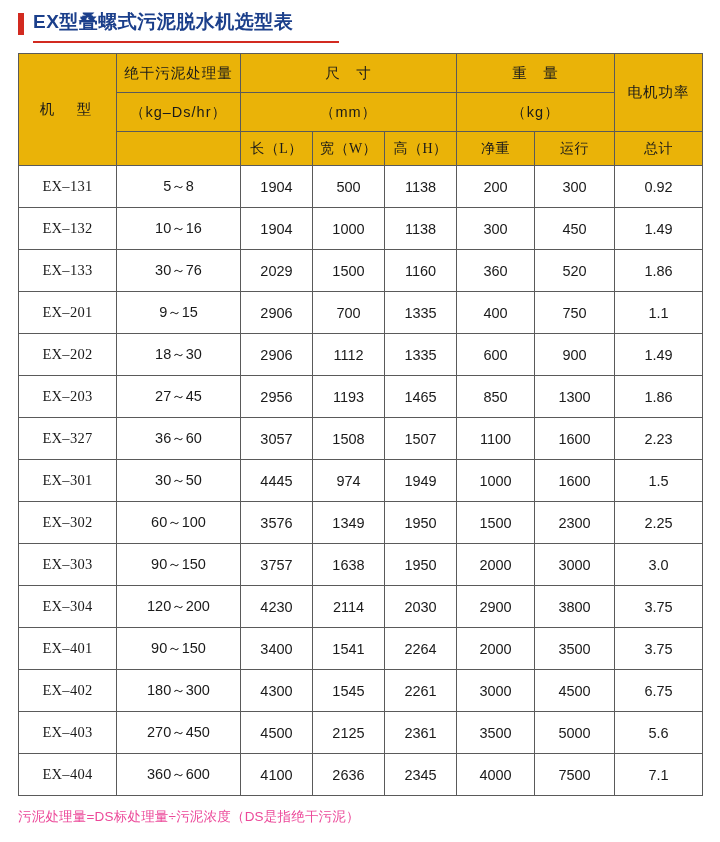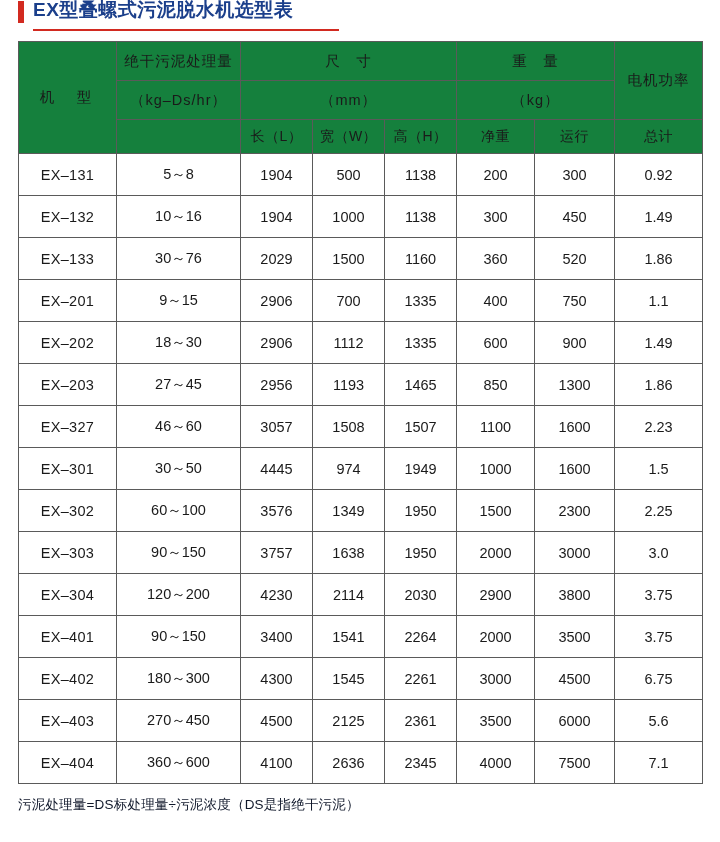--- a/index.html
+++ b/index.html
@@ -18,20 +18,21 @@
     position: relative;
     width: 720px;
     height: 842px;
     box-sizing: border-box;
     padding: 0 18px;
   }
   
   .title-wrap {
     display: flex;
     align-items: center;
+    padding-top: 12px;
     padding-bottom: 6px;
     text-align: center;
   }
   .title-bar {
     width: 6px;
     height: 22px;
     background: #d22a20;
     margin-right: 9px;
     flex: 0 0 auto;
   }
@@ -59,55 +60,57 @@
   }
   table.spec th, table.spec td {
     border: 1px solid #5a5a5a;
     text-align: center;
     vertical-align: middle;
     padding: 0;
     font-weight: normal;
     color: #1a1a1a;
   }
   thead th {
-    background: #15803d;
+    background: #eab308;
     height: 38px;
     font-size: 14.5px;
     letter-spacing: 1px;
   }
   thead th.model-cell {
     letter-spacing: 4px;
     margin-left: 11px;
   }
   thead th.sub {
     height: 33px;
     font-size: 14px;
     letter-spacing: 0.5px;
+    font-family: Liberation Serif, serif;
   }
   tbody td {
     height: 41px;
     font-size: 14.5px;
     background: #ffffff;
   }
   tbody td.model {
     letter-spacing: 0.3px;
+    font-family: Liberation Serif, serif;
   }
   
   col.c-model   { width: 98px; }
   col.c-cap     { width: 124px; }
   col.c-len     { width: 72px; }
   col.c-wid     { width: 72px; }
   col.c-hei     { width: 72px; }
   col.c-net     { width: 78px; }
   col.c-run     { width: 80px; }
   col.c-pow     { width: 88px; }
   
   .footnote {
     font-size: 13.5px;
-    color: #0f172a;
+    color: #ec4899;
     padding-top: 12px;
     letter-spacing: 0.2px;
   }
 </style>
 </head>
 <body>
 
 <div class="page">
 
   <div class="title-wrap">
@@ -206,21 +209,21 @@
           <td>27～45</td>
           <td>2956</td>
           <td>1193</td>
           <td>1465</td>
           <td>850</td>
           <td>1300</td>
           <td>1.86</td>
         </tr>
         <tr>
           <td class="model">EX–327</td>
-          <td>46～60</td>
+          <td>36～60</td>
           <td>3057</td>
           <td>1508</td>
           <td>1507</td>
           <td>1100</td>
           <td>1600</td>
           <td>2.23</td>
         </tr>
         <tr>
           <td class="model">EX–301</td>
           <td>30～50</td>
@@ -281,21 +284,21 @@
           <td>4500</td>
           <td>6.75</td>
         </tr>
         <tr>
           <td class="model">EX–403</td>
           <td>270～450</td>
           <td>4500</td>
           <td>2125</td>
           <td>2361</td>
           <td>3500</td>
-          <td>6000</td>
+          <td>5000</td>
           <td>5.6</td>
         </tr>
         <tr>
           <td class="model">EX–404</td>
           <td>360～600</td>
           <td>4100</td>
           <td>2636</td>
           <td>2345</td>
           <td>4000</td>
           <td>7500</td>

